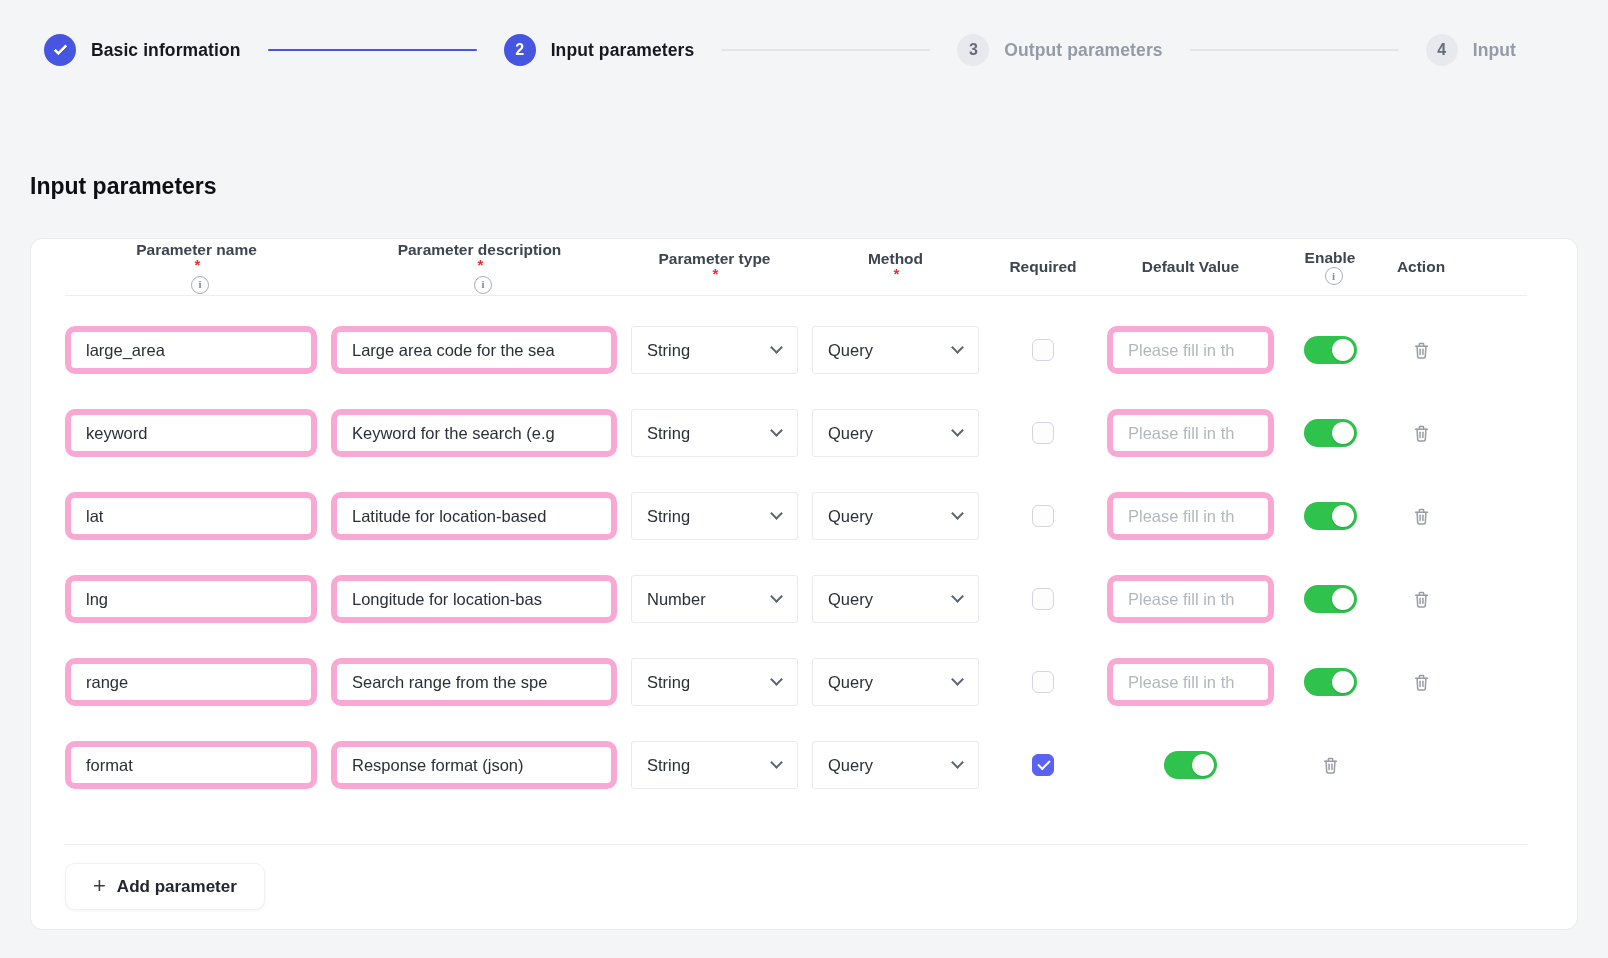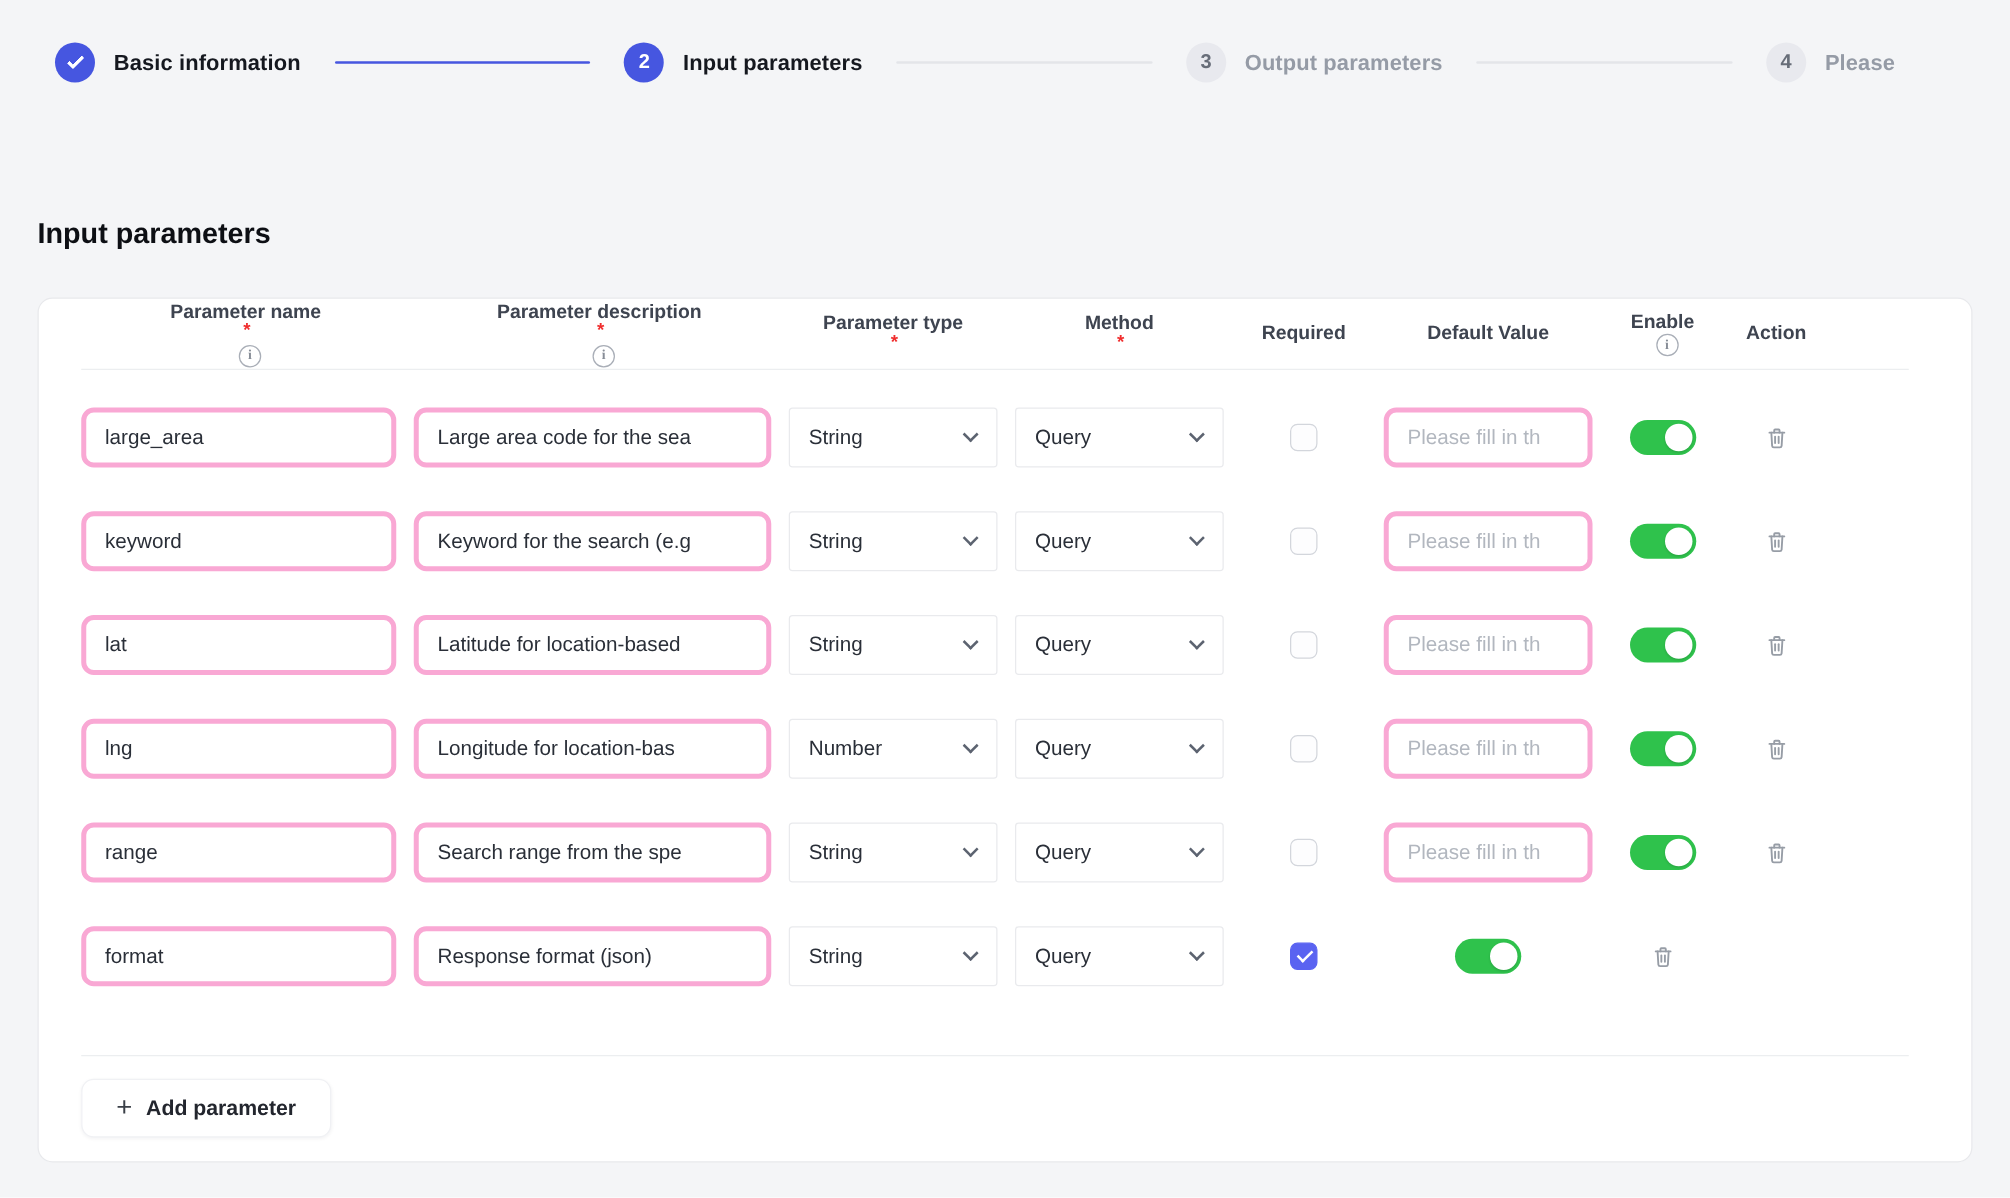--- a/index.html
+++ b/index.html
@@ -83,21 +83,21 @@
     cursor: default; flex: 0 0 auto;
   }
   .hr { height: 1px; background: #eceef0; margin: 0 50px 0 34px; }
 
   .tbody { padding: 30px 0 55px 34px; }
   .trow { margin-bottom: 35px; }
   .trow:last-child { margin-bottom: 0; }
 
   .tinput {
     height: 48px; width: 100%;
-    border: 4px solid #f9a8d4; border-radius: 10px;
+    border: 6px solid #f9a8d4; border-radius: 10px;
     background: #fff; padding: 16px 15px;
     font-size: 16.5px; color: #2a2f38;
     font-family: "Liberation Sans", sans-serif;
     outline: none;
   }
   .tinput::placeholder { color: #b2b7bf; }
 
   .select {
     height: 48px; width: 100%;
     border: 1px solid #e9eaed; border-radius: 3px;
@@ -175,21 +175,21 @@
       <span class="step-label dark">Input parameters</span>
     </div>
     <div class="conn"></div>
     <div class="step">
       <div class="step-circle upcoming">3</div>
       <span class="step-label gray">Output parameters</span>
     </div>
     <div class="conn"></div>
     <div class="step">
       <div class="step-circle upcoming">4</div>
-      <span class="step-label gray">Please</span>
+      <span class="step-label gray">Input</span>
     </div>
   </div>
 
   <h1 class="section-title">Input parameters</h1>
 
   <div class="card">
 
     
     <div class="tgrid thead">
       <div class="th pad">

